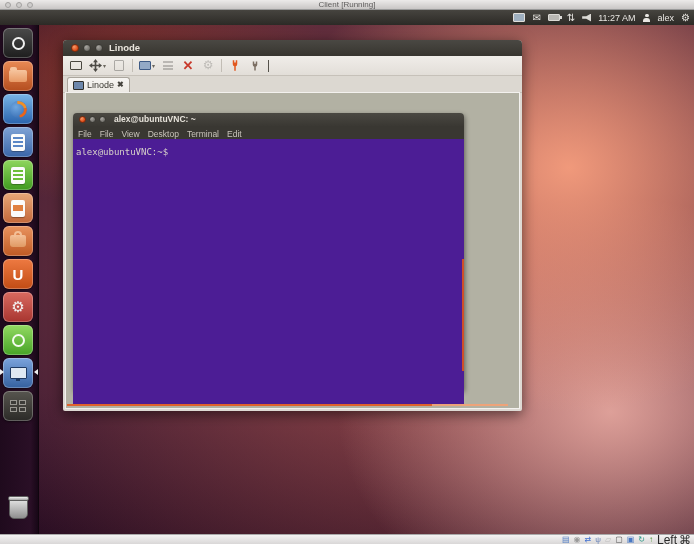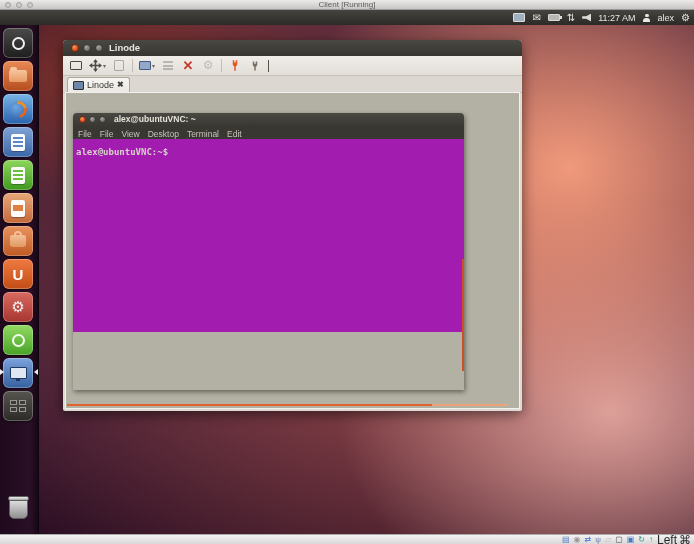--- a/index.html
+++ b/index.html
@@ -118,21 +118,21 @@
 
   
   .term{position:absolute;left:7px;top:20px;width:391px;height:277px;border-radius:4px 4px 0 0;
     box-shadow:1px 2px 5px rgba(0,0,0,.45);}
   .term .ttl{height:13px;background:linear-gradient(#4a4842,#3a3833);border-radius:4px 4px 0 0;position:relative;}
   .term .ttl .wbtns{left:6px;top:3px;gap:3px;}
   .term .ttl .wbtn{width:7px;height:7px;}
   .term .ttl .txt{position:absolute;left:41px;top:0;line-height:13px;font-size:8.5px;font-weight:bold;color:#e7e3db;}
   .tmenu{height:13px;background:#393732;display:flex;align-items:flex-end;gap:8px;padding:0 5px;}
   .tmenu span{font-size:8.5px;color:#c9c4bb;}
-  .tbody{height:193px;background:#a21caf;padding:2px 3px;box-sizing:border-box;font-weight:bold;}
+  .tbody{height:266px;background:#4c1d95;padding:2px 3px;box-sizing:border-box;}
   .prompt{font-family:"DejaVu Sans Mono",monospace;font-size:9px;color:#d8d3ca;white-space:pre;}
 
   
   .statusbar{position:absolute;top:534px;left:0;width:694px;height:10px;
     background:linear-gradient(#f4f3f3,#d9d7d7);border-top:1px solid #aaa;box-sizing:border-box;}
   .sicons{position:absolute;right:3px;top:0;height:9px;display:flex;align-items:center;gap:4px;}
   .sicons .si{font-size:8px;line-height:9px;}
   .si.c-hdd{color:#4a79c4}.si.c-cd{color:#9a9a9a}.si.c-net{color:#3f6fd1}.si.c-usb{color:#6d86b8}
   .si.c-fold{color:#bdbdbd}.si.c-disp{color:#4a4a4a}.si.c-rec{color:#4a79c4}.si.c-feat{color:#2f9a88}.si.c-mouse{color:#4f9a35}
   .hostkey{font-size:12px;color:#2a2a2a;display:flex;align-items:center;gap:2px;}

